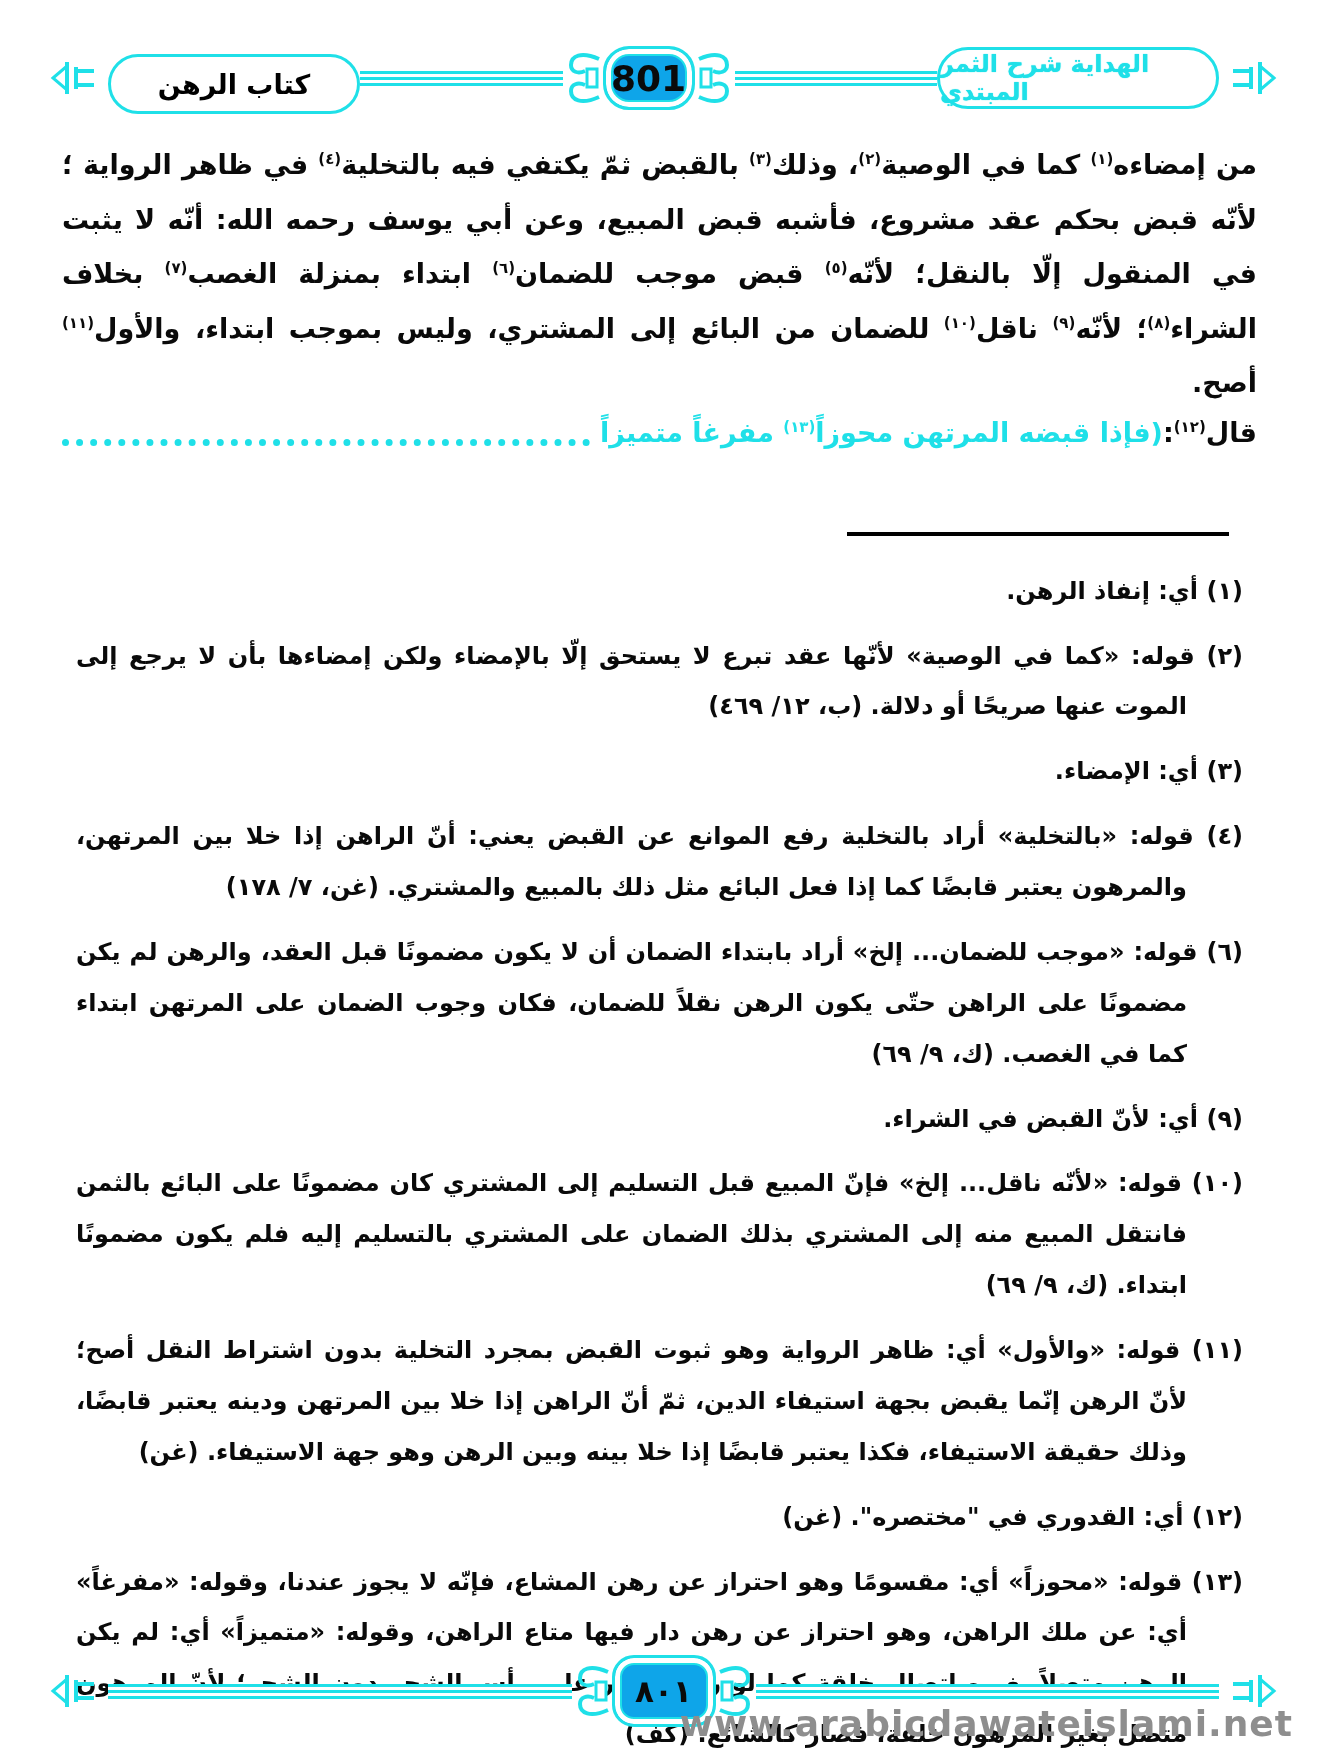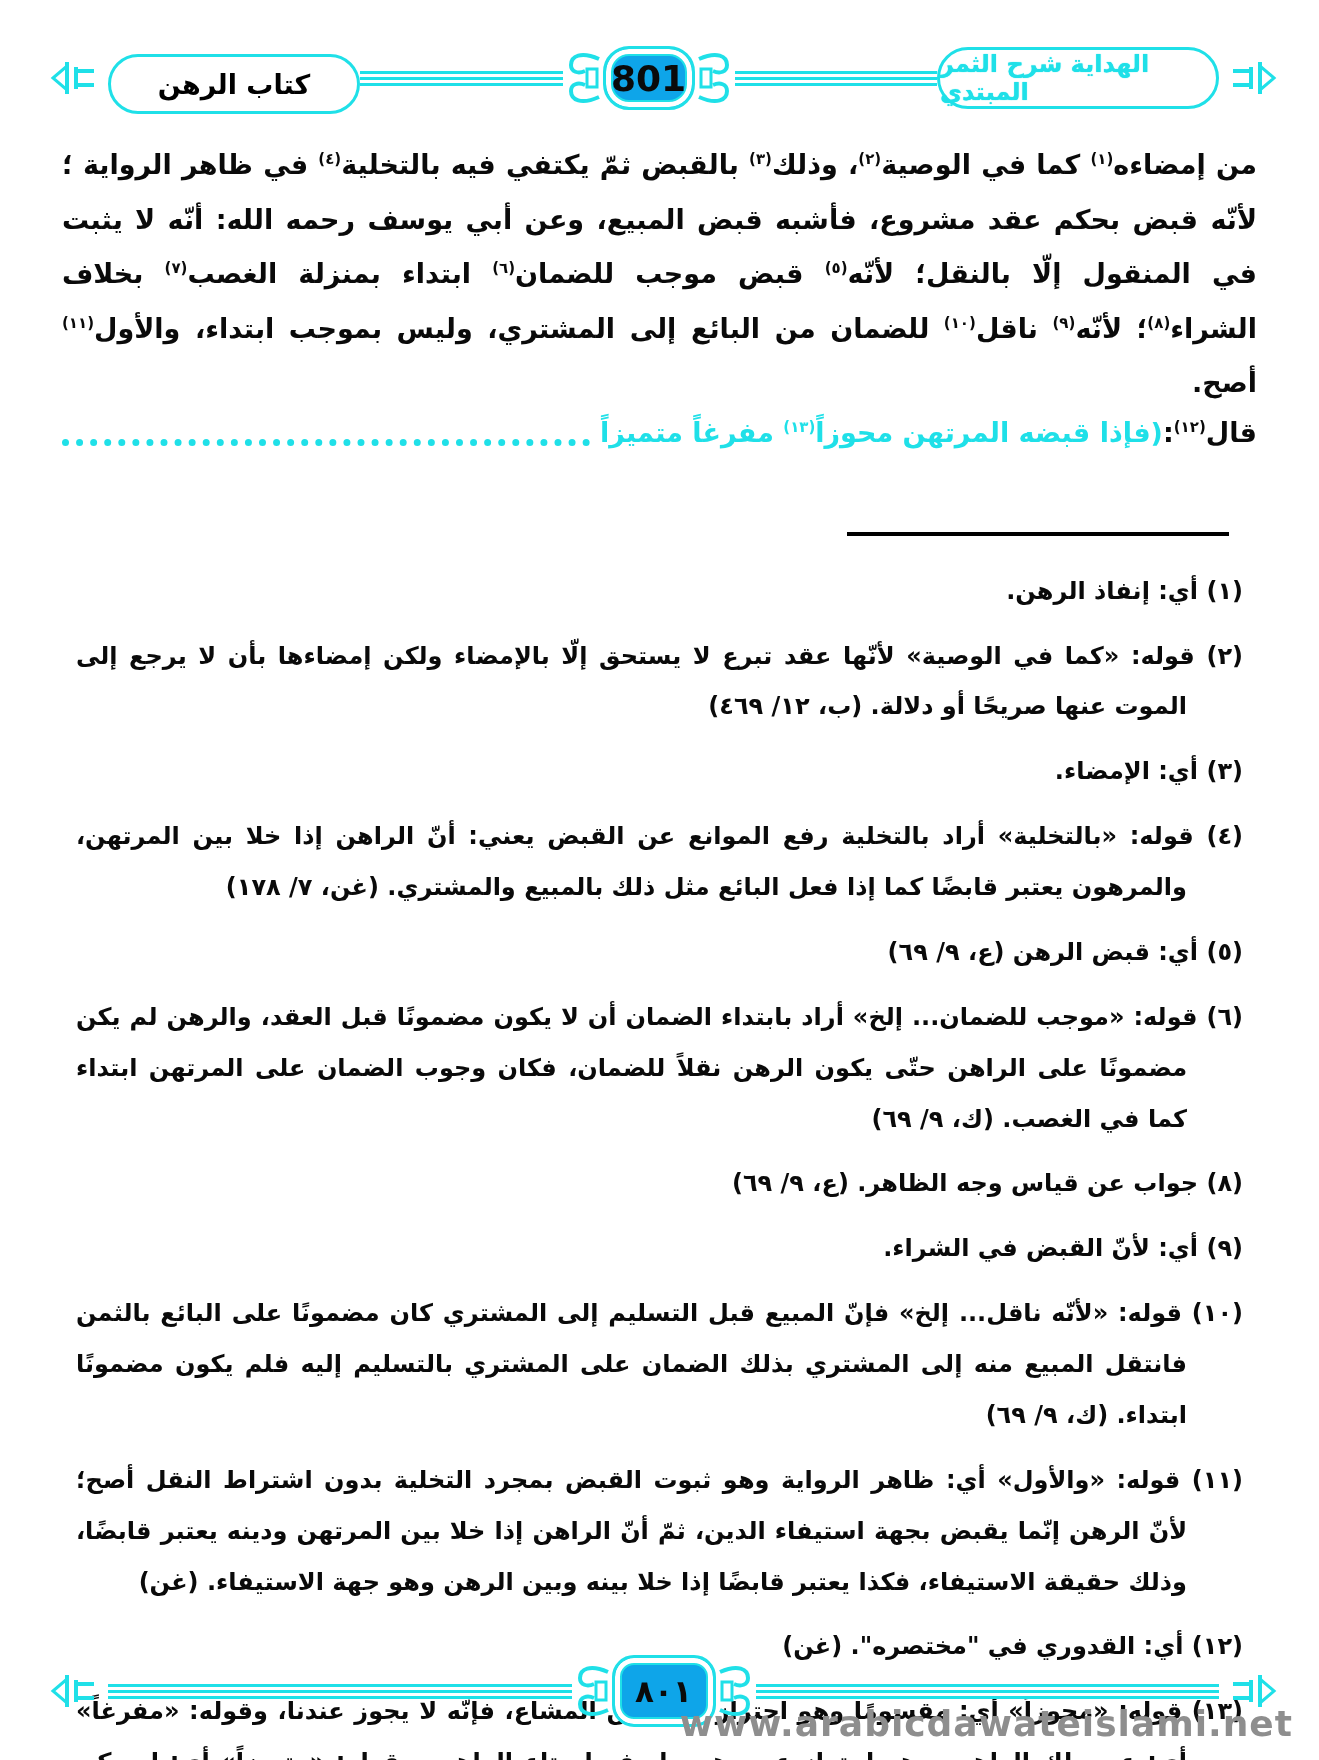--- a/index.html
+++ b/index.html
@@ -134,23 +134,21 @@
       <span class="qal-dots"></span>
     </div>
 
     <div class="fn-sep"></div>
 
     <div class="footnotes" id="footnotes">
         <div class="footnote"><span class="fn-num">(١) </span><span>أي: إنفاذ الرهن.</span></div>
         <div class="footnote"><span class="fn-num">(٢) </span><span>قوله: «كما في الوصية» لأنّها عقد تبرع لا يستحق إلّا بالإمضاء ولكن إمضاءها بأن لا يرجع إلى الموت عنها صريحًا أو دلالة. (ب، ١٢/ ٤٦٩)</span></div>
         <div class="footnote"><span class="fn-num">(٣) </span><span>أي: الإمضاء.</span></div>
         <div class="footnote"><span class="fn-num">(٤) </span><span>قوله: «بالتخلية» أراد بالتخلية رفع الموانع عن القبض يعني: أنّ الراهن إذا خلا بين المرتهن، والمرهون يعتبر قابضًا كما إذا فعل البائع مثل ذلك بالمبيع والمشتري. (غن، ٧/ ١٧٨)</span></div>
-        <div class="footnote"><span class="fn-num">(٥) </span><span>أي: قبض الرهن (ع، ٩/ ٦٩)</span></div>
         <div class="footnote"><span class="fn-num">(٦) </span><span>قوله: «موجب للضمان... إلخ» أراد بابتداء الضمان أن لا يكون مضمونًا قبل العقد، والرهن لم يكن مضمونًا على الراهن حتّى يكون الرهن نقلاً للضمان، فكان وجوب الضمان على المرتهن ابتداء كما في الغصب. (ك، ٩/ ٦٩)</span></div>
-        <div class="footnote"><span class="fn-num">(٨) </span><span>جواب عن قياس وجه الظاهر. (ع، ٩/ ٦٩)</span></div>
         <div class="footnote"><span class="fn-num">(٩) </span><span>أي: لأنّ القبض في الشراء.</span></div>
         <div class="footnote"><span class="fn-num">(١٠) </span><span>قوله: «لأنّه ناقل... إلخ» فإنّ المبيع قبل التسليم إلى المشتري كان مضمونًا على البائع بالثمن فانتقل المبيع منه إلى المشتري بذلك الضمان على المشتري بالتسليم إليه فلم يكون مضمونًا ابتداء. (ك، ٩/ ٦٩)</span></div>
         <div class="footnote"><span class="fn-num">(١١) </span><span>قوله: «والأول» أي: ظاهر الرواية وهو ثبوت القبض بمجرد التخلية بدون اشتراط النقل أصح؛ لأنّ الرهن إنّما يقبض بجهة استيفاء الدين، ثمّ أنّ الراهن إذا خلا بين المرتهن ودينه يعتبر قابضًا، وذلك حقيقة الاستيفاء، فكذا يعتبر قابضًا إذا خلا بينه وبين الرهن وهو جهة الاستيفاء. (غن)</span></div>
         <div class="footnote"><span class="fn-num">(١٢) </span><span>أي: القدوري في "مختصره". (غن)</span></div>
         <div class="footnote"><span class="fn-num">(١٣) </span><span>قوله: «محوزاً» أي: مقسومًا وهو احتراز عن رهن المشاع، فإنّه لا يجوز عندنا، وقوله: «مفرغاً» أي: عن ملك الراهن، وهو احتراز عن رهن دار فيها متاع الراهن، وقوله: «متميزاً» أي: لم يكن الرهن متصلاً بغيره اتصال خلقة كما لو رهن الثمر على رأس الشجر دون الشجر؛ لأنّ المرهون متصل بغير المرهون خلقة، فصار كالشائع. (كف)</span></div>
       </div>
 
   </div>
 
   <div class="band band-footer">

